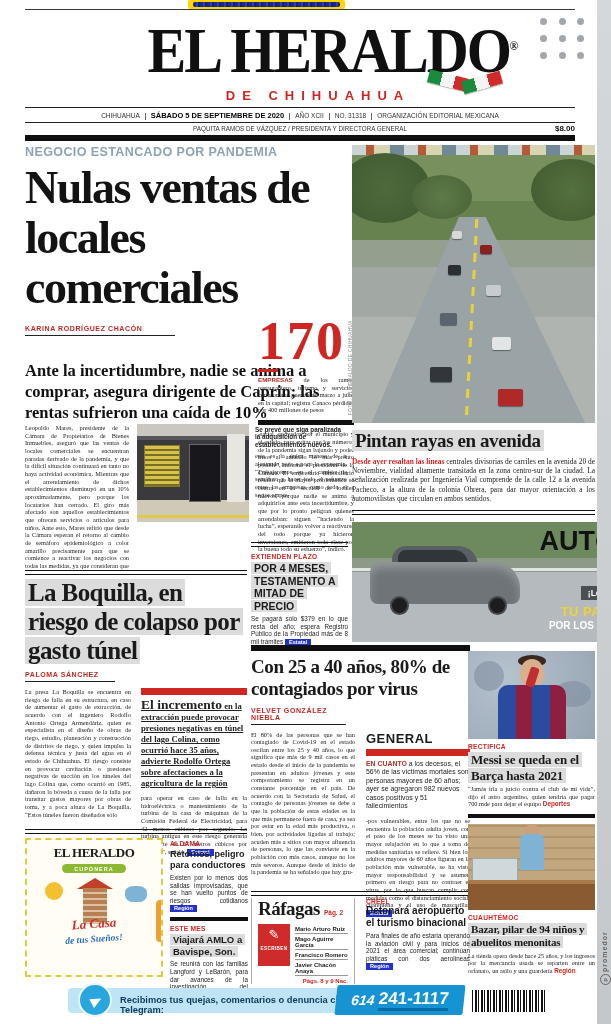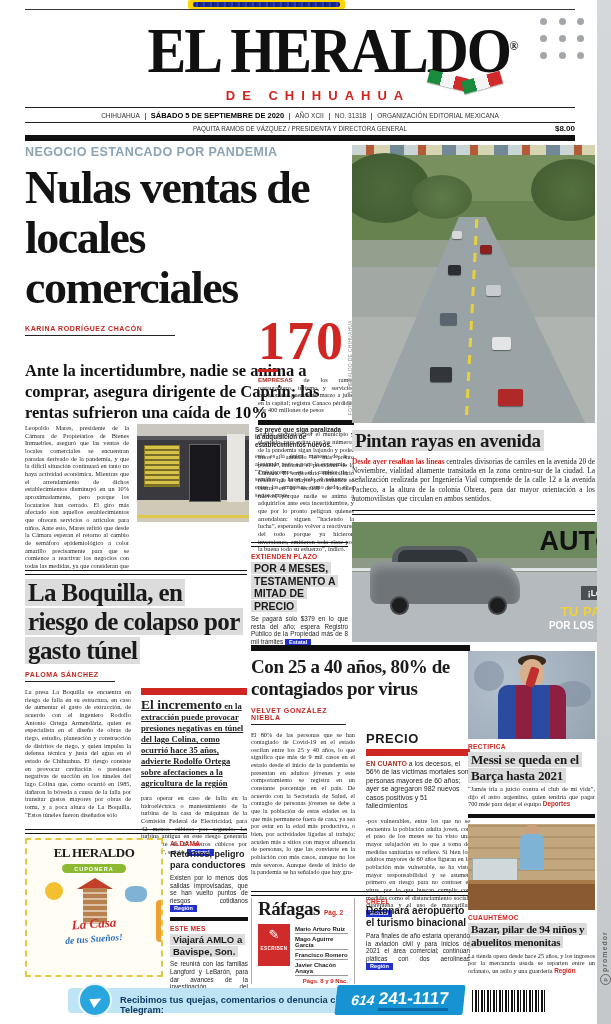--- a/index.html
+++ b/index.html
@@ -322,21 +322,21 @@
     <div class="smalltxt"><span>Se pagará solo $379 en lo que resta del año; espera Registro Público de la Propiedad más de 8 mil trámites</span> <span class="tagblue">Estatal</span></div>
   </div>
 
   <div class="abs covid">
     <div class="covid-bar"></div>
     <div class="covid-head">Con 25 a 40 años, 80% de contagiados por virus</div>
     <div class="byline" style="width:95px;margin-top:6px;">VELVET GONZÁLEZ NIEBLA</div>
     <div class="covid-cols">
       <div class="covid-c bodytxt">El 80% de las personas que se han contagiado de Covid-19 en el estado oscilan entre los 25 y 40 años, lo que significa que más de 9 mil casos en el estado desde el inicio de la pandemia se presentan en adultos jóvenes y este comportamiento se registra en un constante porcentaje en el país. De acuerdo con la Secretaría de Salud, el contagio de personas jóvenes se debe a que la población de estas edades es la que más permanece fuera de casa, ya sea por estar en la edad más productiva, o bien, por actividades ligadas al trabajo; acuden más a sitios con mayor afluencia de personas, lo que las convierte en la población con más casos, aunque no los más severos. Aunque desde el inicio de la pandemia se ha señalado que hay gru-</div>
       <div class="covid-c">
-        <div class="cifras-t">PRECIO</div>
+        <div class="cifras-t">GENERAL</div>
         <div class="redbar"></div>
         <div class="cifras-txt"><b>EN CUANTO</b> <span>a los decesos, el 56% de las víctimas mortales son personas mayores de 60 años; ayer se agregaron 982 nuevos casos positivos y 51 fallecimientos</span></div>
         <div class="bodytxt covid-c2-txt"><span>-pos vulnerables, entre los que no se encuentra la población adulta joven, con el paso de los meses se ha visto una mayor relajación en lo que a toma de medidas sanitarias se refiere. Si bien los adultos mayores de 60 años figuran en la población más vulnerable, se ha visto mayor responsabilidad y se asumen primero en riesgo para no contraer el virus, por lo que buscan cumplir con medidas como el distanciamiento social, cuarentena y el uso de mascarillas</span> <span class="tagblue">Estatal</span></div>
       </div>
     </div>
   </div>
 
   <div class="abs rcol">
     <div class="messi-photo">
       <div class="mp-blob" style="left:6px;top:10px;width:30px;height:30px;"></div>

